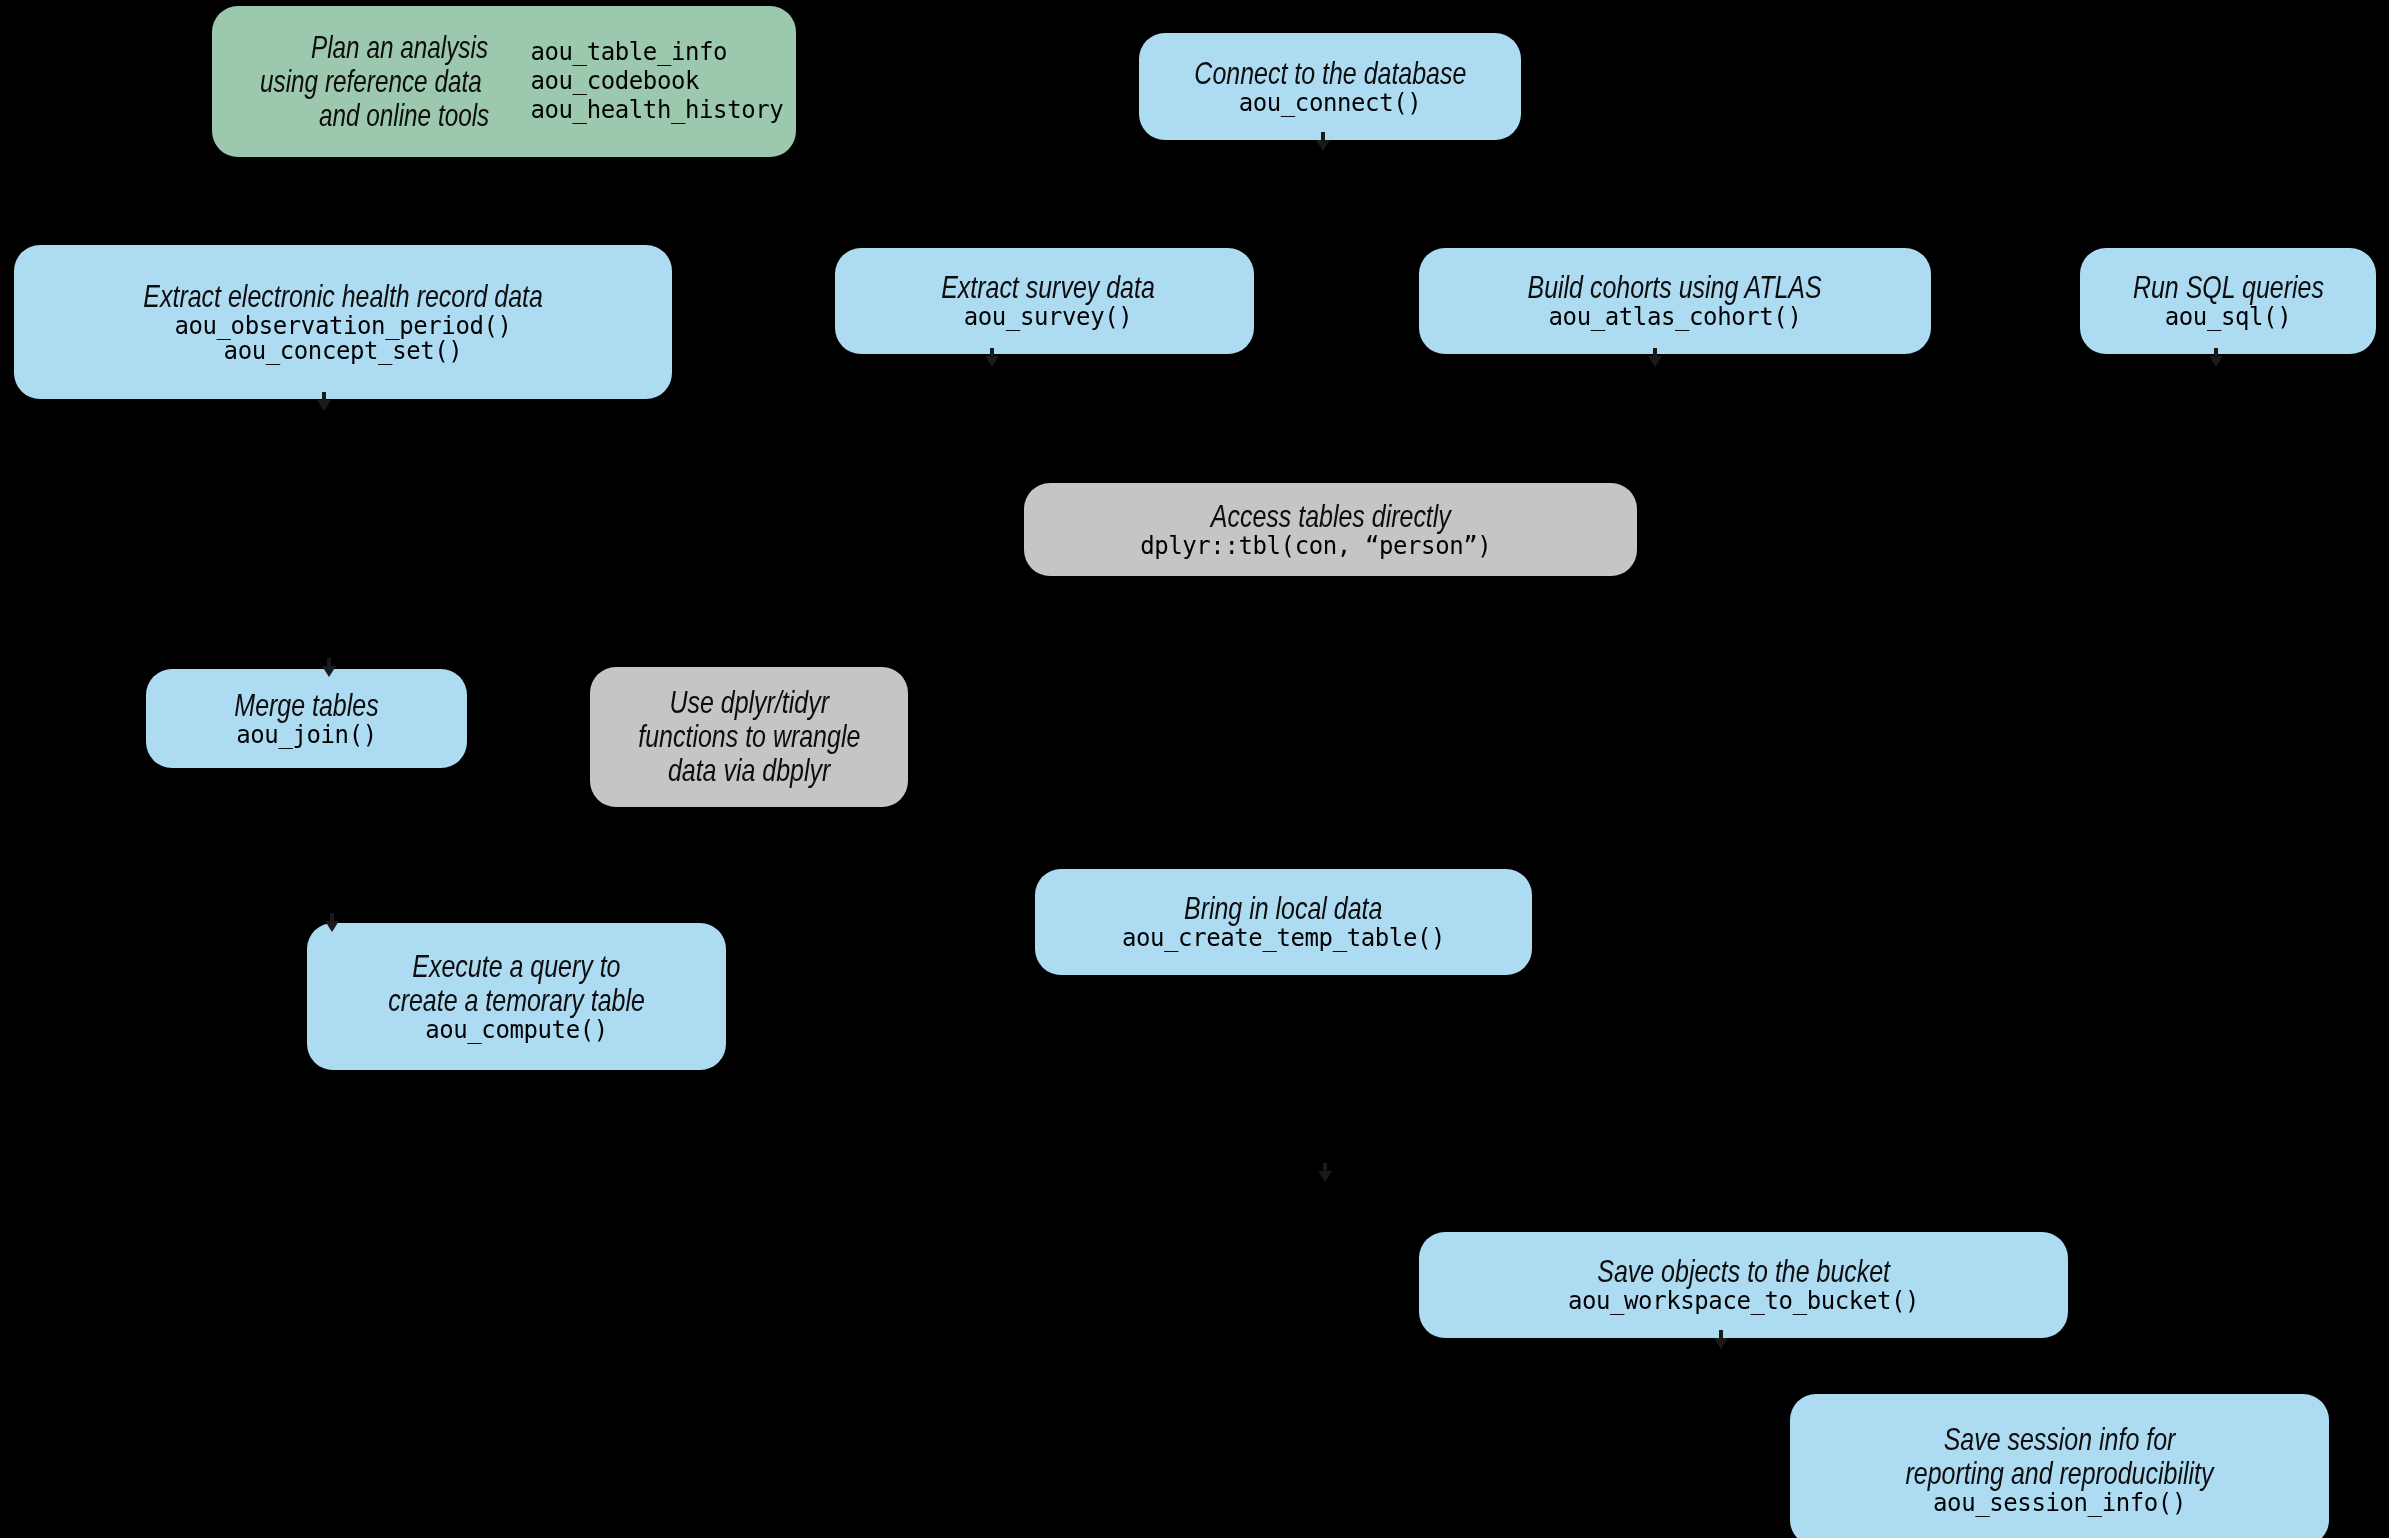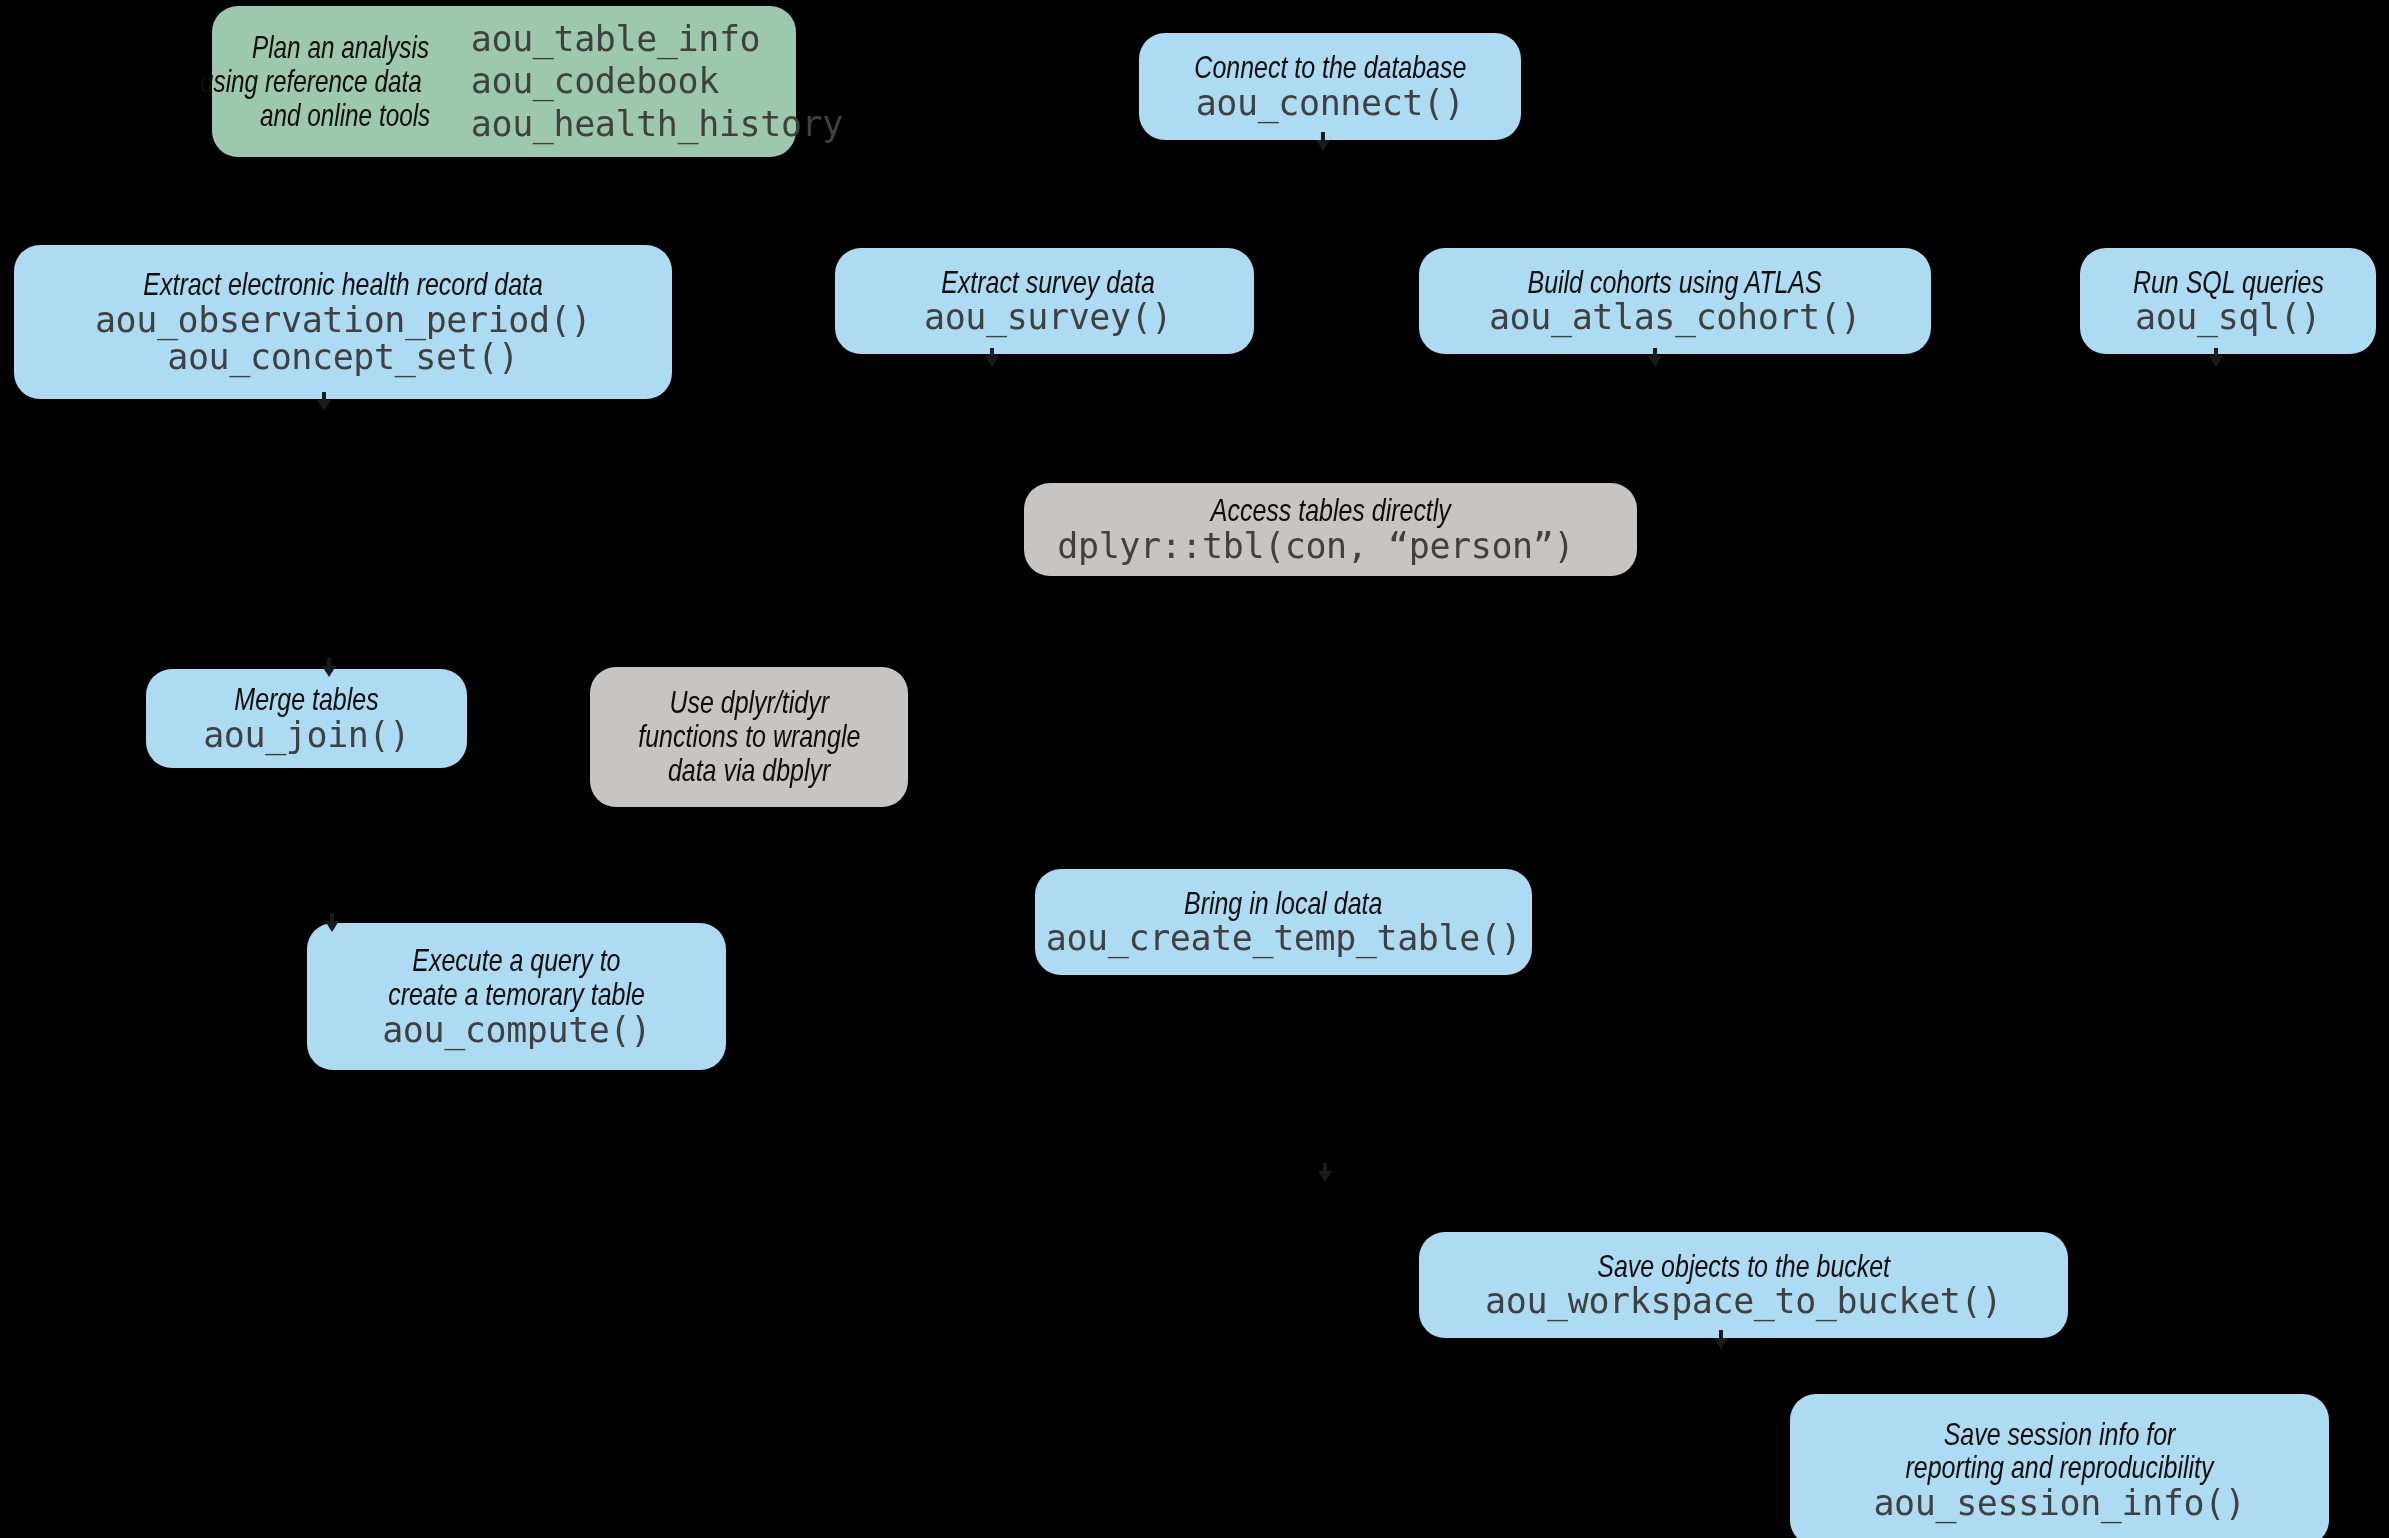--- a/index.html
+++ b/index.html
@@ -35,22 +35,22 @@
     font-style: italic;
     font-size: 32px;
     color: #0d0d0d;
     transform: scaleX(0.78);
     transform-origin: center center;
     letter-spacing: 0px;
     text-align: center;
   }
   .fn {
     font-family: "DejaVu Sans Mono", "Liberation Mono", monospace;
-    font-size: 35px;
-    color: #404040;
+    font-size: 24px;
+    color: #000000;
     text-align: center;
     letter-spacing: -0.4px;
   }
 
   
   .node.split {
     flex-direction: row;
     align-items: center;
     justify-content: center;
     gap: 14px;

